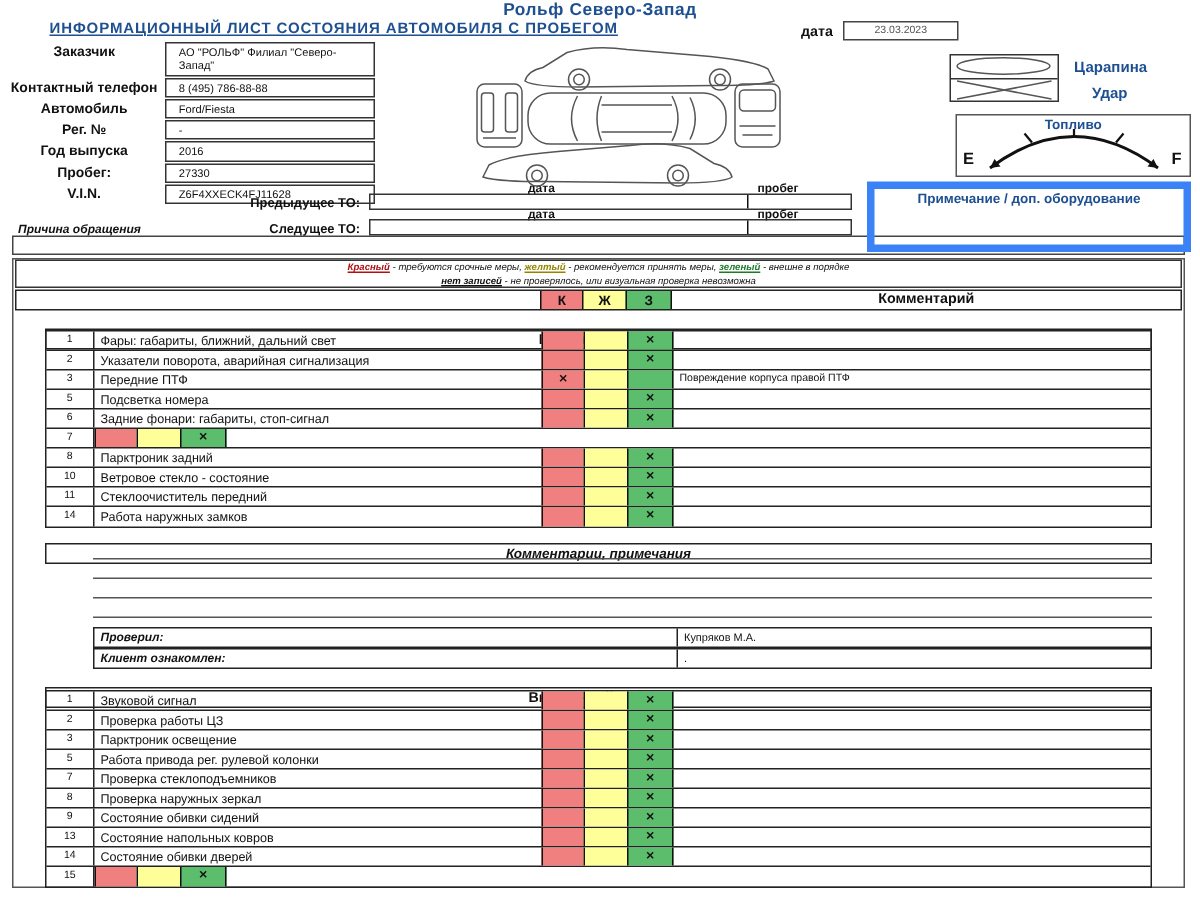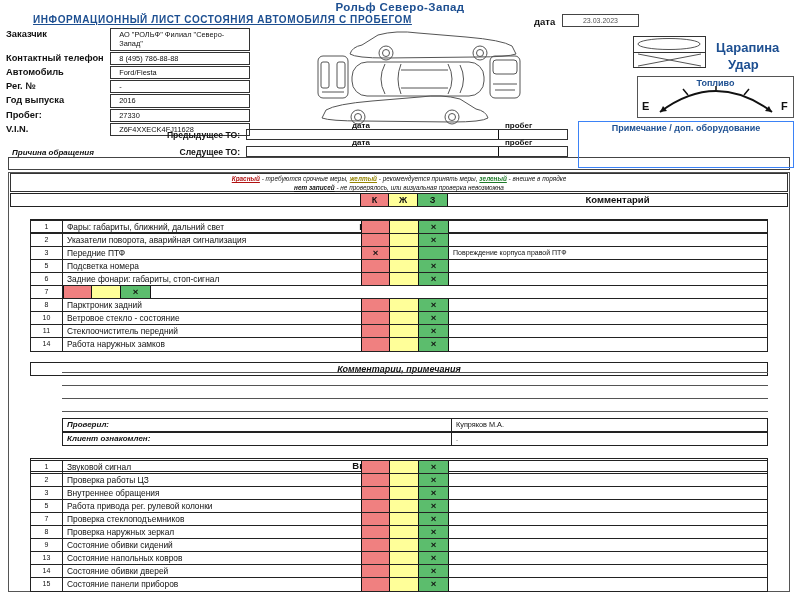--- a/index.html
+++ b/index.html
@@ -8,21 +8,21 @@
   .abs{position:absolute;}
   .blue{color:#1d4f91;}
   .brand{left:0;top:1px;width:800px;text-align:center;font-size:11.5px;font-weight:bold;letter-spacing:.4px;}
   .heading{left:33px;top:14px;font-size:10px;font-weight:bold;letter-spacing:.6px;text-decoration:underline;}
   .date-label{left:534px;top:16px;font-size:9.5px;font-weight:bold;}
   .date-box{left:562px;top:14px;width:75px;height:11px;border:1px solid #444;
             font-size:7px;color:#555;text-align:center;line-height:11px;}
   
   .form{left:6px;top:28px;width:244px;}
   .frow{display:flex;margin-bottom:1px;}
-  .flabel{width:102px;text-align:left;font-weight:bold;font-size:9.3px;line-height:1.06;padding-top:2px;}
+  .flabel{width:102px;text-align:center;font-weight:bold;font-size:9.3px;line-height:1.06;padding-top:2px;}
   .fbox{width:130px;margin-left:4px;border:1px solid #333;font-size:7.4px;line-height:1.25;
         padding:1px 2px 1px 8px;min-height:9px;display:flex;align-items:center;box-sizing:content-box;}
   .minilab{font-size:8px;font-weight:bold;}
   .tolabel{font-size:8.6px;font-weight:bold;text-align:right;width:110px;}
   .tobox{width:322px;height:11px;border:1px solid #333;box-sizing:border-box;}
   .tobox .div{position:absolute;left:251px;top:0;width:1px;height:9px;background:#111;}
   .reason-label{font-size:8px;font-weight:bold;font-style:italic;}
   .reason-box{left:8px;top:157px;width:782px;height:13px;border:1px solid #444;box-sizing:border-box;}
   .outer-frame{left:8px;top:172px;width:782px;height:420px;border:1px solid #555;box-sizing:border-box;}
   
@@ -55,25 +55,25 @@
   .tcm{flex:1;font-size:7px;line-height:12px;padding-left:4px;}
   .mark{text-align:center;font-weight:900;font-size:9.5px;line-height:12px;}
   .rule{border-top:1px solid #555;height:0;}
   .sigrow{display:flex;width:706px;height:14px;border:1px solid #222;box-sizing:border-box;}
   .sigrow .slabel{flex:1;font-size:8px;font-weight:bold;font-style:italic;padding-left:4px;line-height:12px;}
   .sigrow .sval{width:316px;border-left:1px solid #222;font-size:7.3px;line-height:12px;padding-left:4px;box-sizing:border-box;}
   
   .dmg-box{left:633px;top:36px;width:73px;height:32px;border:1px solid #333;box-sizing:border-box;}
   .dmg-cell{height:15px;border-bottom:1px solid #333;position:relative;}
   .dmg-cell:last-child{border-bottom:none;}
-  .dmg-label{font-size:13px;font-weight:bold;}
+  .dmg-label{font-size:10px;font-weight:bold;}
   .fuel-box{left:637px;top:76px;width:157px;height:42px;border:1px solid #555;box-sizing:border-box;}
   .fuel-title{left:637px;top:78px;width:157px;text-align:center;font-size:9px;font-weight:bold;}
   .fuel-ef{font-size:11px;font-weight:bold;}
-  .notes-box{left:578px;top:121px;width:216px;height:47px;border:1px solid #3b82f6;box-sizing:border-box;
+  .notes-box{left:578px;top:121px;width:216px;height:47px;border:5px solid #3b82f6;box-sizing:border-box;
              text-align:center;font-size:9px;font-weight:bold;padding-top:1px;}
   svg{display:block;}
 </style>
 </head>
 <body>
 
 <div class="page">
 
   <div class="abs brand blue">Рольф Северо-Запад</div>
   <div class="abs heading blue">ИНФОРМАЦИОННЫЙ ЛИСТ СОСТОЯНИЯ АВТОМОБИЛЯ С ПРОБЕГОМ</div>
@@ -316,21 +316,21 @@
       <div class="trow">
         <div class="tnum">2</div>
         <div class="tname">Проверка работы ЦЗ</div>
         <div class="tk c-k mark"></div>
         <div class="tzh c-zh mark"></div>
         <div class="tz c-z mark">×</div>
         <div class="tcm"></div>
       </div>
       <div class="trow">
         <div class="tnum">3</div>
-        <div class="tname">Внутреннее обращения</div>
+        <div class="tname">Парктроник освещение</div>
         <div class="tk c-k mark"></div>
         <div class="tzh c-zh mark"></div>
         <div class="tz c-z mark">×</div>
         <div class="tcm"></div>
       </div>
       <div class="trow">
         <div class="tnum">5</div>
         <div class="tname">Работа привода рег. рулевой колонки</div>
         <div class="tk c-k mark"></div>
         <div class="tzh c-zh mark"></div>
@@ -372,21 +372,20 @@
       <div class="trow">
         <div class="tnum">14</div>
         <div class="tname">Состояние обивки дверей</div>
         <div class="tk c-k mark"></div>
         <div class="tzh c-zh mark"></div>
         <div class="tz c-z mark">×</div>
         <div class="tcm"></div>
       </div>
       <div class="trow">
         <div class="tnum">15</div>
-        <div class="tname">Состояние панели приборов</div>
         <div class="tk c-k mark"></div>
         <div class="tzh c-zh mark"></div>
         <div class="tz c-z mark">×</div>
         <div class="tcm"></div>
       </div>
     </div>
 
 </div>
 
 </body></html>

